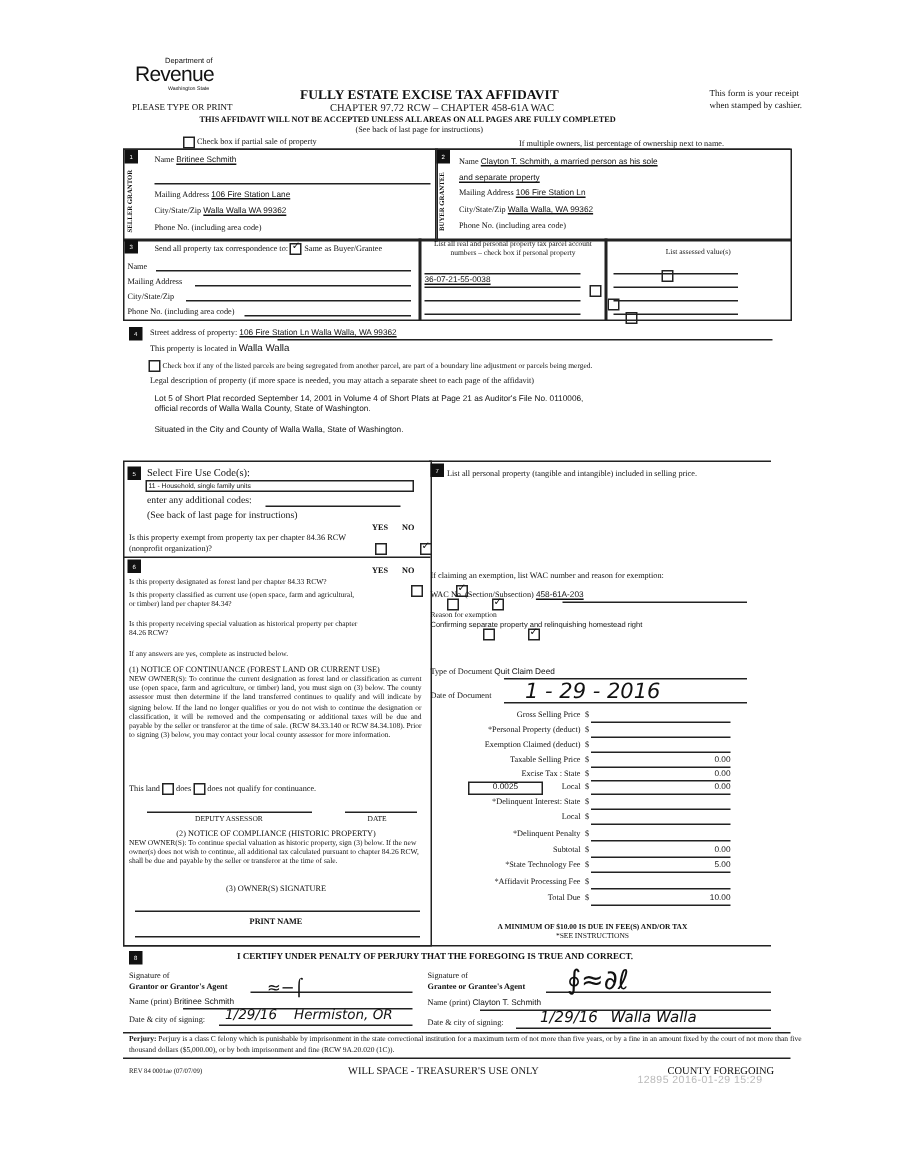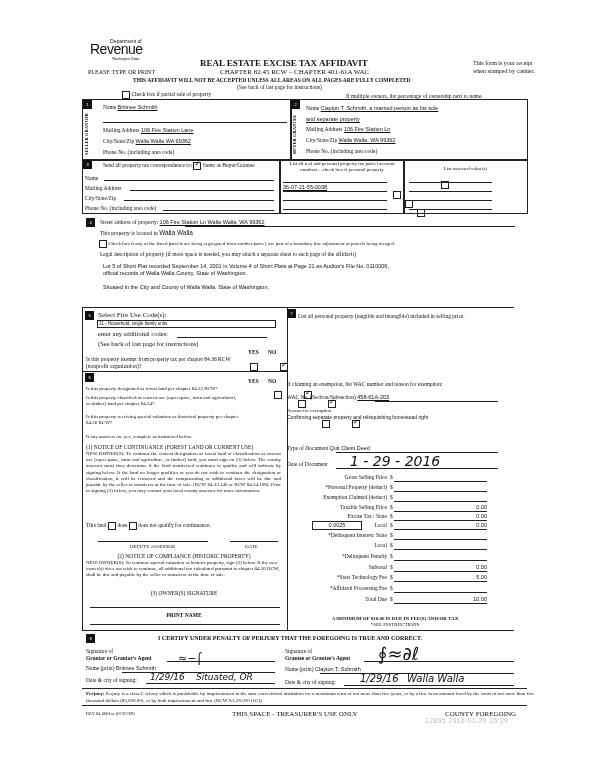--- a/index.html
+++ b/index.html
@@ -29,22 +29,22 @@
 
 
 
 
 <div class="abs" style="left:88px;top:38px;width:60px;height:28px;">
   <div class="abs sans t5" style="left:22px;top:0;font-size:5px;">Department of</div>
   <div class="abs sans" style="left:2px;top:3px;font-size:14px;line-height:16px;font-weight:normal;letter-spacing:-0.5px;">Revenue</div>
   <div class="abs sans" style="left:24px;top:19px;font-size:3.5px;">Washington State</div>
 </div>
 <div class="abs t6" style="left:88px;top:69px;">PLEASE TYPE OR PRINT</div>
-<div class="abs b" style="left:200px;top:58px;font-size:9px;line-height:10px;">REAL ESTATE EXCISE TAX AFFIDAVIT</div>
-<div class="abs t7" style="left:220px;top:68px;">CHAPTER 82.45 RCW – CHAPTER 401-61A WAC</div>
+<div class="abs b" style="left:200px;top:58px;font-size:9px;line-height:10px;">FULLY ESTATE EXCISE TAX AFFIDAVIT</div>
+<div class="abs t7" style="left:220px;top:68px;">CHAPTER 97.72 RCW – CHAPTER 458-61A WAC</div>
 <div class="abs b" style="left:133px;top:77px;font-size:5.5px;line-height:7px;">THIS AFFIDAVIT WILL NOT BE ACCEPTED UNLESS ALL AREAS ON ALL PAGES ARE FULLY COMPLETED</div>
 <div class="abs t55" style="left:237px;top:84px;">(See back of last page for instructions)</div>
 <div class="abs t6" style="left:473px;top:60px;">This form is your receipt</div>
 <div class="abs t6" style="left:473px;top:68px;">when stamped by cashier.</div>
 <div class="abs t55" style="left:122px;top:91px;">
   <span class="cb"></span>
   <span>Check box if partial sale of property</span>
 </div>
 <div class="abs t55" style="left:346px;top:93px;">If multiple owners, list percentage of ownership next to name.</div>
 <div class="abs" style="left:82px;top:99px;width:445px;border-top:1.2px solid #222;"></div>
@@ -303,21 +303,21 @@
 <div class="abs t55 b" style="left:86px;top:655px;">Grantor or Grantor's Agent</div>
 <div class="abs line" style="left:167px;top:661px;width:108px;"></div>
 <div class="abs hand" style="left:178px;top:653px;font-size:11px;line-height:12px;">≈−⌠</div>
 <div class="abs t55" style="left:86px;top:665px;">
   <span>Name (print)</span>
   <span class="fill">Britinee Schmith</span>
 </div>
 <div class="abs line" style="left:122px;top:672px;width:153px;"></div>
 <div class="abs t55" style="left:86px;top:677px;">Date &amp; city of signing:</div>
 <div class="abs hand" style="left:150px;top:672px;font-size:9px;line-height:10px;">1/29/16</div>
-<div class="abs hand" style="left:196px;top:672px;font-size:9px;line-height:10px;">Situated, OR</div>
+<div class="abs hand" style="left:196px;top:672px;font-size:9px;line-height:10px;">Hermiston, OR</div>
 <div class="abs line" style="left:146px;top:683px;width:129px;"></div>
 
 <div class="abs t55" style="left:285px;top:648px;">Signature of</div>
 <div class="abs t55 b" style="left:285px;top:655px;">Grantee or Grantee's Agent</div>
 <div class="abs line" style="left:364px;top:661px;width:150px;"></div>
 <div class="abs hand" style="left:378px;top:644px;font-size:18px;line-height:20px;">∮≈∂ℓ</div>
 <div class="abs t55" style="left:285px;top:666px;">
   <span>Name (print)</span>
   <span class="fill">Clayton T. Schmith</span>
 </div>
@@ -329,18 +329,18 @@
 
 <div class="abs" style="left:82px;top:688px;width:445px;border-top:1px solid #222;"></div>
 <div class="abs t5" style="left:86px;top:691px;width:455px;font-size:5px;line-height:6.5px;">
   <span class="b">Perjury:</span>
   <span>Perjury is a class C felony which is punishable by imprisonment in the state correctional institution for a maximum term of not more than five years, or by a fine in an amount fixed by the court of not more than five thousand dollars ($5,000.00), or by both imprisonment and fine (RCW 9A.20.020 (1C)).</span>
 </div>
 <div class="abs" style="left:82px;top:705px;width:445px;border-top:0.8px solid #222;"></div>
 
 
 <div class="abs t5" style="left:86px;top:711px;font-size:4.5px;">REV 84 0001ae (07/07/09)</div>
-<div class="abs t7" style="left:232px;top:710px;">THIS SPACE - TREASURER'S USE ONLY</div>
+<div class="abs t7" style="left:232px;top:710px;">WILL SPACE - TREASURER'S USE ONLY</div>
 <div class="abs t7" style="left:445px;top:710px;">COUNTY FOREGOING</div>
 <div class="abs sans" style="left:425px;top:717px;font-size:7px;line-height:8px;color:#bbb;letter-spacing:0.3px;">12895  2016-01-29  15:29</div>
 
 
 
 
 </body></html>

